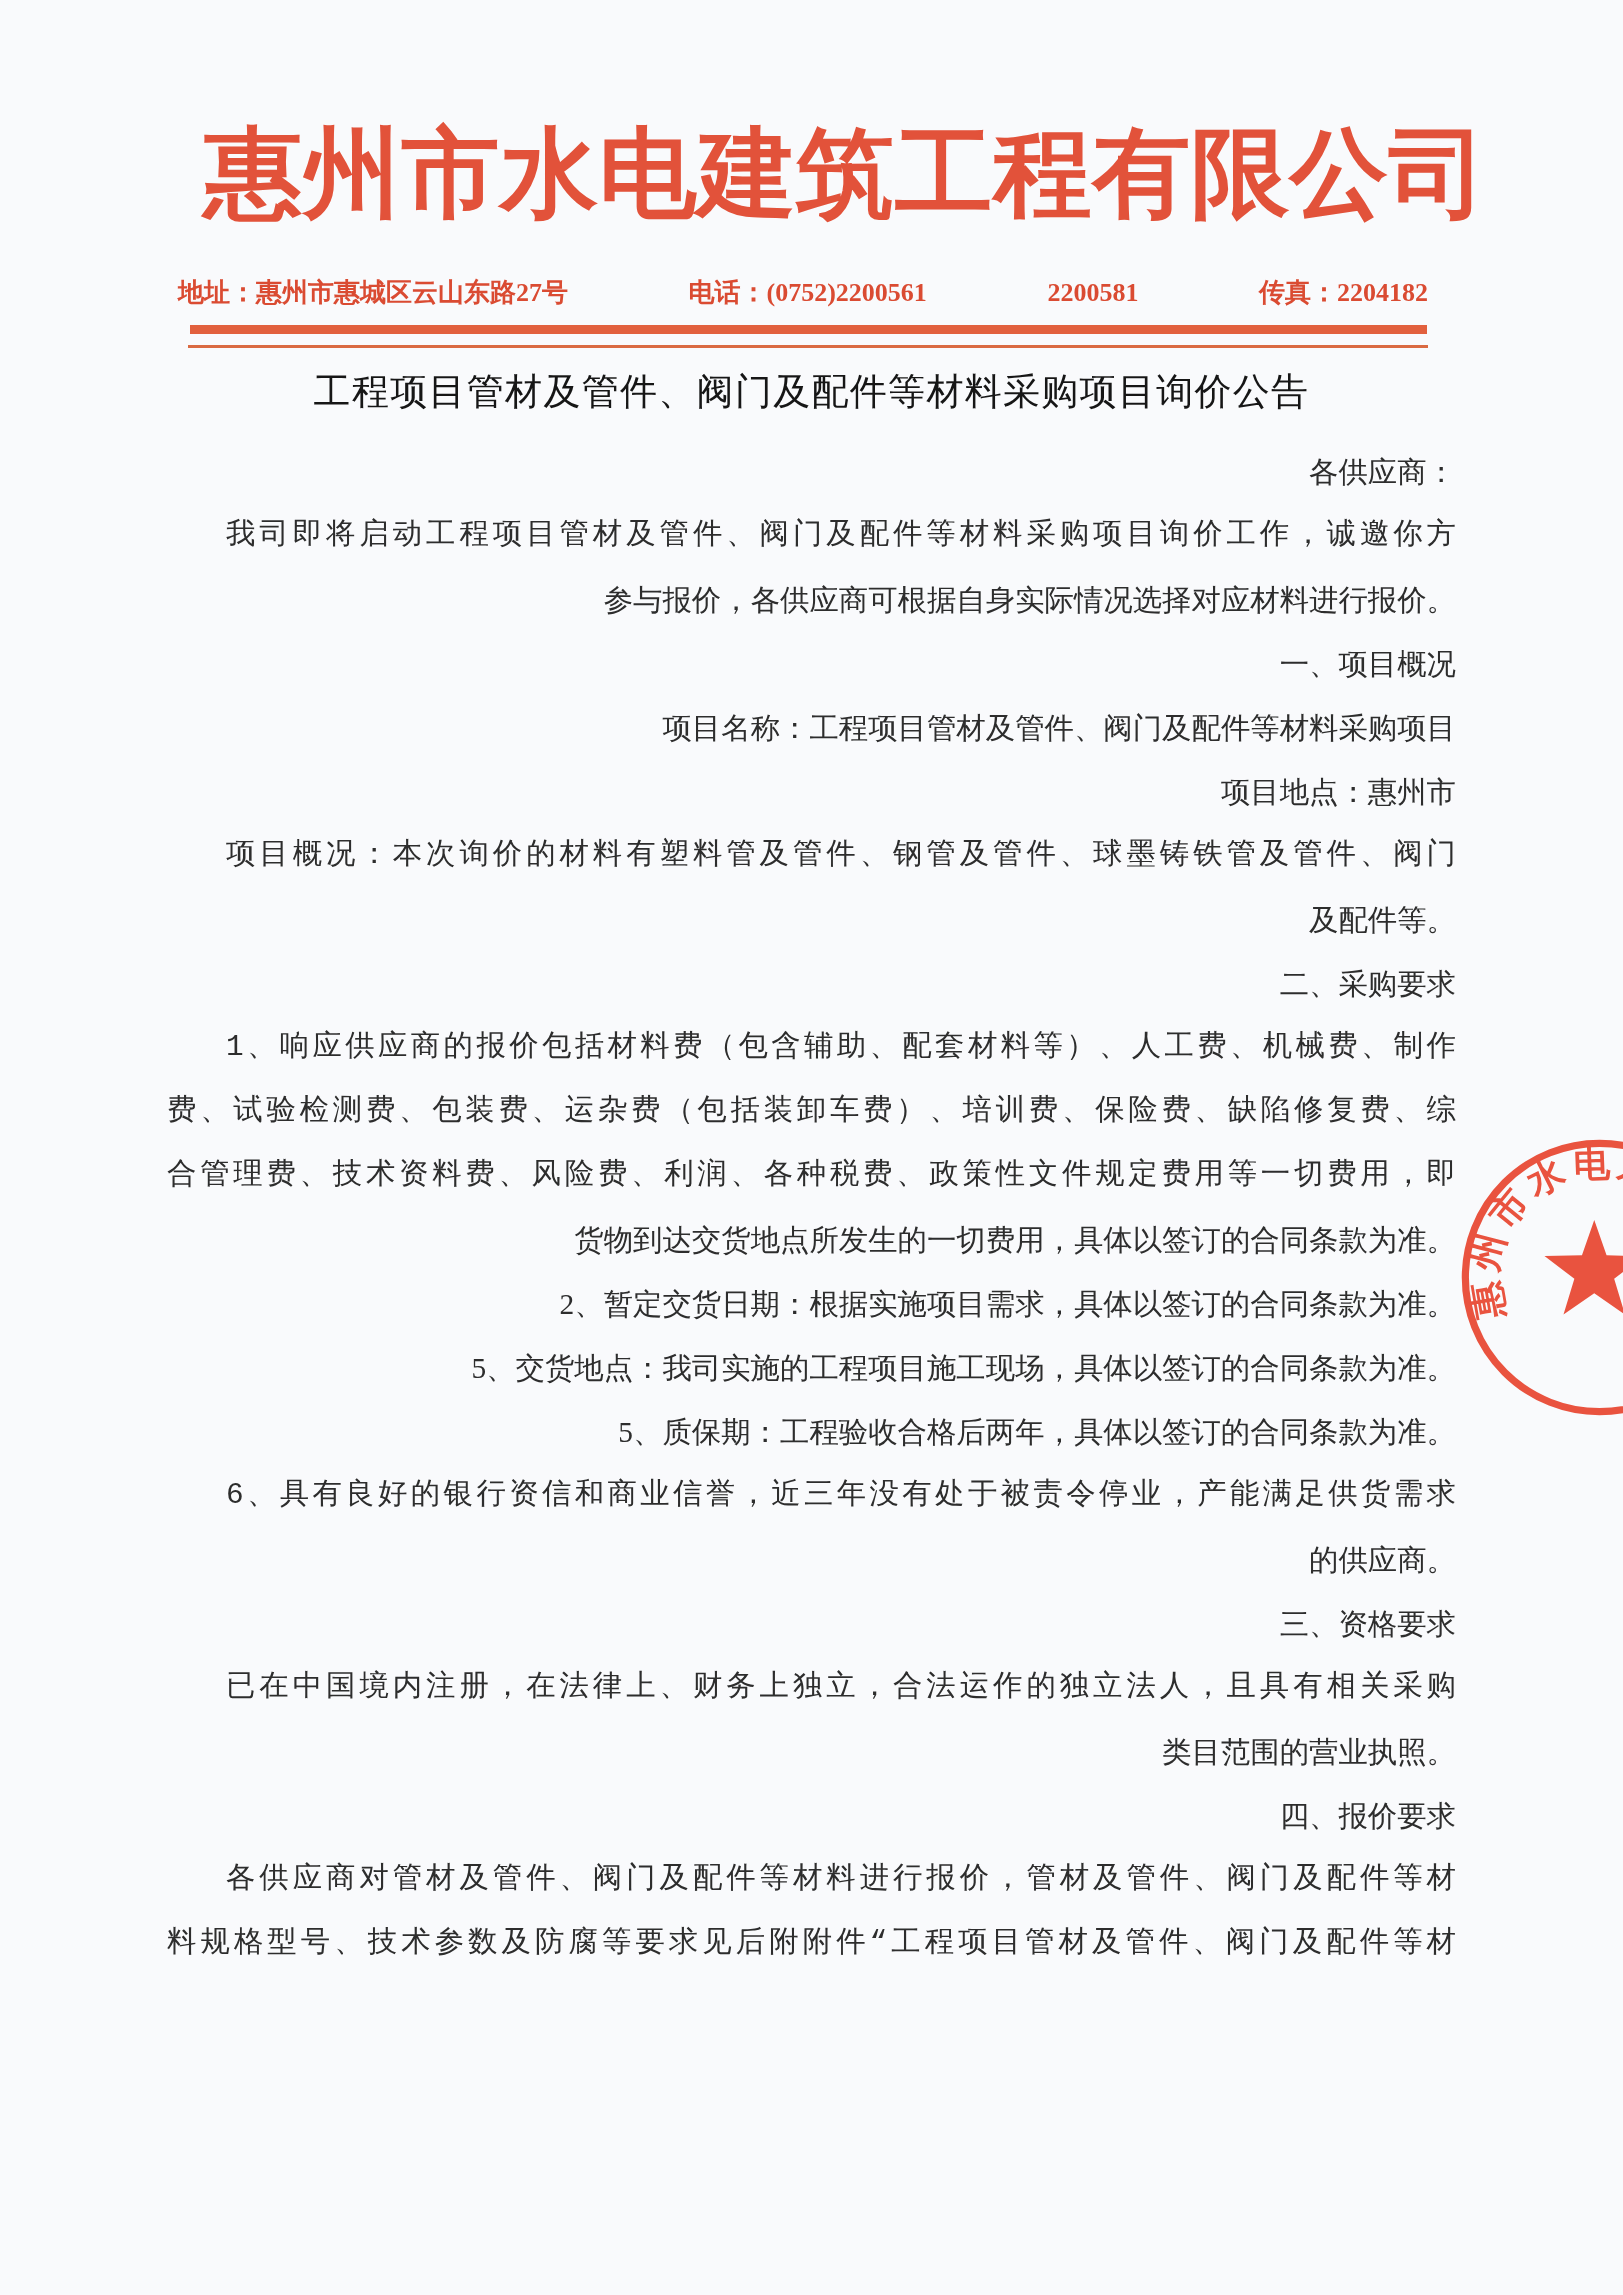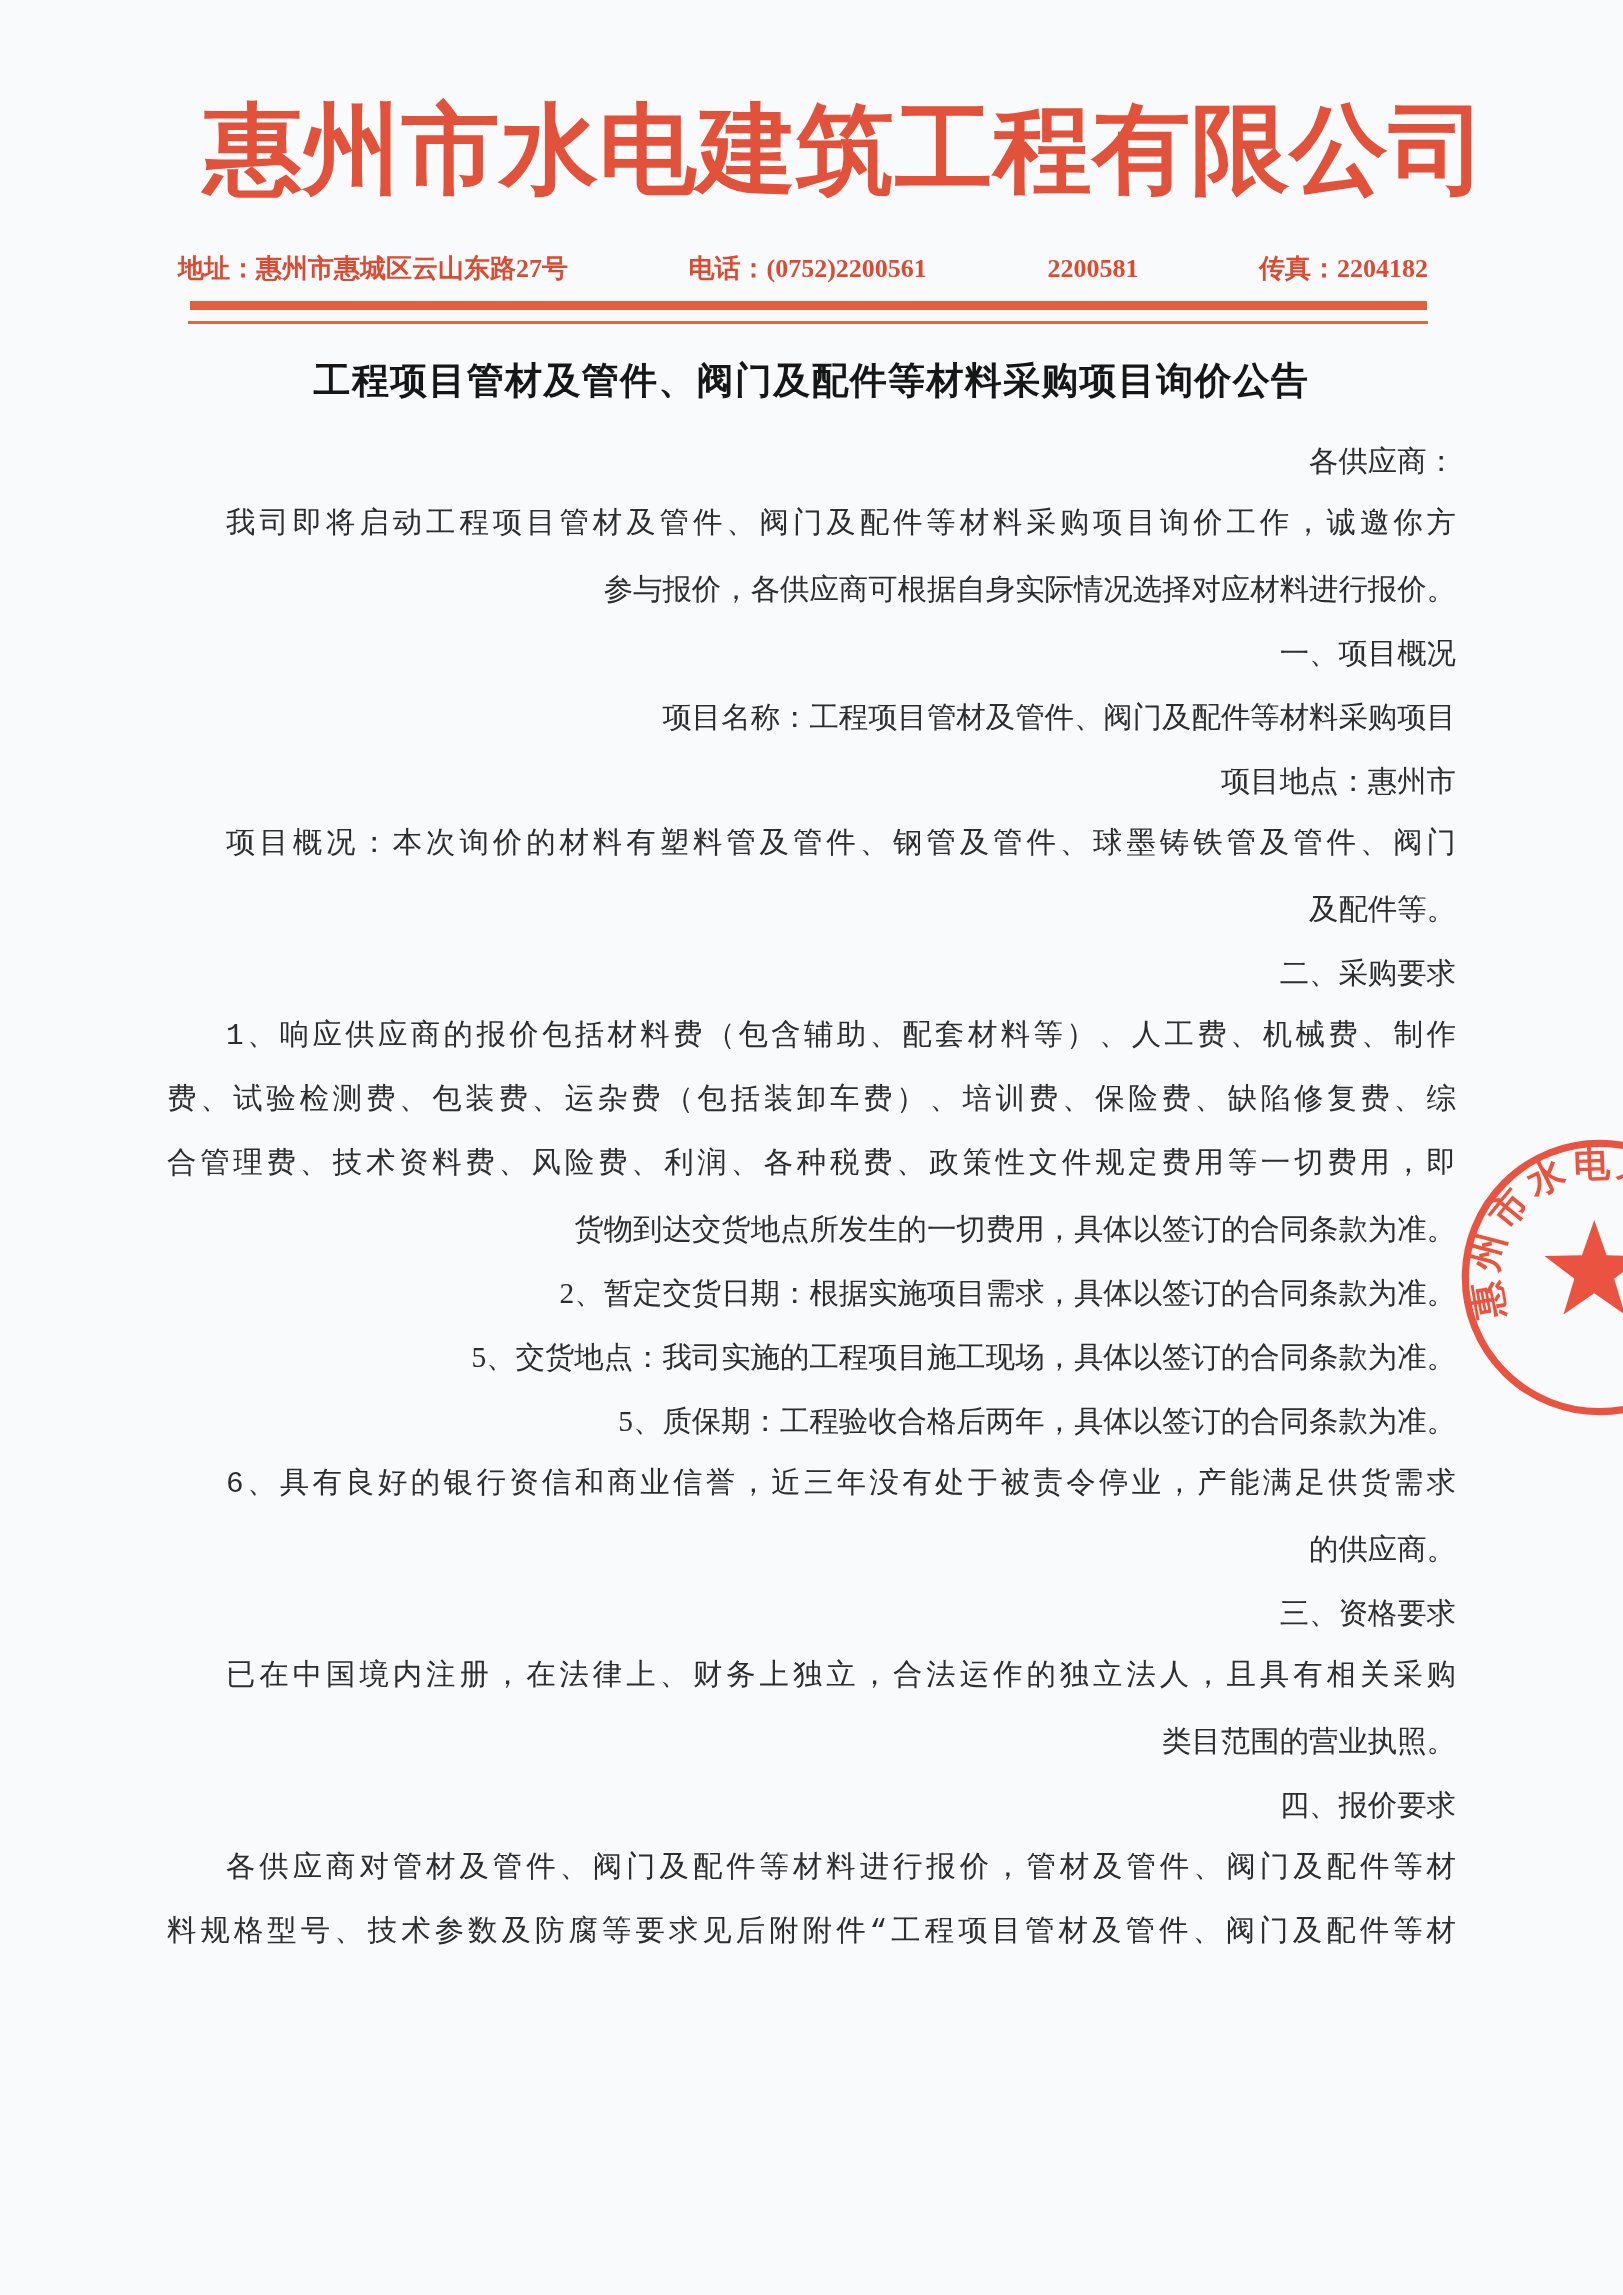--- a/index.html
+++ b/index.html
@@ -6,21 +6,21 @@
   .page{
     position:relative;
     width:1623px;
     height:2295px;
     background:#f9fafc;
     overflow:hidden;
     font-family:"Liberation Serif", serif;
     color:#2d2d2d;
   }
   
-  .letterhead{padding-top:80px;margin-top:8px;}
+  .letterhead{padding-top:112px;}
   .company-name{
     margin:0 208px 0 204px;
     font-family:"Liberation Sans", sans-serif;
     font-size:98px;
     font-weight:900;
     line-height:1.25;
     color:#e2523a;
     text-align:justify;
     text-align-last:justify;
     text-justify:inter-character;
@@ -42,24 +42,24 @@
     background:#e2603e;
     margin:17px 196px 0 190px;
   }
   .rule-thin{
     height:3.3px;
     background:#da6a42;
     margin:10.5px 195px 0 188px;
   }
   
   .doc-title{
-    margin:35px 92px 0 92px;
+    margin:22px 92px 0 92px;
     text-align:center;
     font-size:37px;
-    font-weight:bold;
+    font-weight:normal;
     color:#161616;
     letter-spacing:1.3px;
     line-height:1.2;
   }
   .doc-body{
     width:1289px;
     margin:25px auto 0 auto;
     font-size:29.4px;
   }
   .line{

